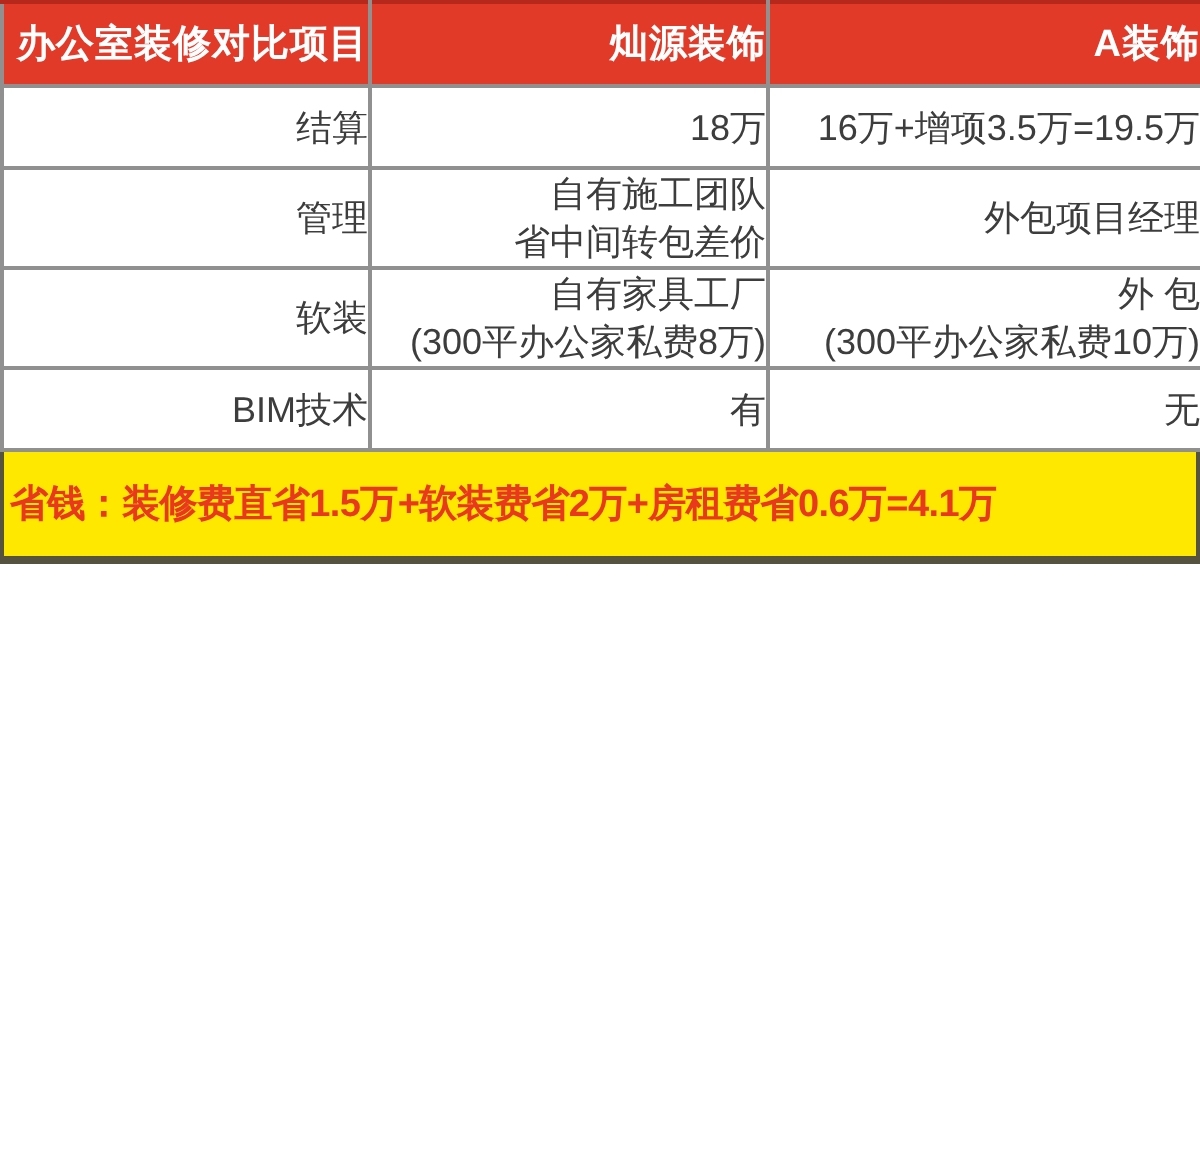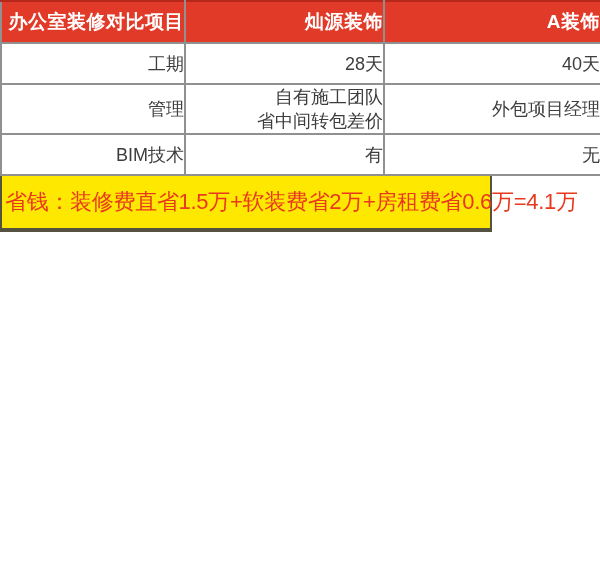--- a/index.html
+++ b/index.html
@@ -48,26 +48,26 @@
     line-height: 24px;
     font-weight: 500;
   }
   tbody tr { height: 41px; }
   tbody tr:nth-child(5),
   tbody tr:nth-child(7),
   tbody tr:nth-child(8) { height: 57px; }
   tbody tr:nth-child(10) { height: 47px; }
   .banner {
     box-sizing: border-box;
-    width: 492px;
+    width: 600px;
     height: 56px;
     background: var(--banner-bg, #FFE800);
     color: var(--banner-text, #E8391F);
-    font-size: 22px;
-    font-weight: normal;
+    font-size: 19px;
+    font-weight: bold;
     display: flex;
     align-items: center;
     padding: 0 3px;
     border: 2px solid var(--banner-border, #55523F);
     border-top: none;
     border-bottom-width: 4px;
     white-space: nowrap;
     letter-spacing: -0.3px;
   }
 </style>
@@ -84,39 +84,52 @@
     <thead>
       <tr>
         <th>办公室装修对比项目</th>
         <th>灿源装饰</th>
         <th>A装饰</th>
       </tr>
     </thead>
     <tbody id="tbody">
         <tr>
           <td>
-            <div>工期</div>
+            <div>结算</div>
           </td>
           <td>
-            <div>28天</div>
+            <div>18万</div>
           </td>
           <td>
-            <div>40天</div>
+            <div>16万+增项3.5万=19.5万</div>
           </td>
         </tr>
         <tr>
           <td>
             <div>管理</div>
           </td>
           <td>
             <div>自有施工团队</div>
             <div>省中间转包差价</div>
           </td>
           <td>
             <div>外包项目经理</div>
+          </td>
+        </tr>
+        <tr>
+          <td>
+            <div>软装</div>
+          </td>
+          <td>
+            <div>自有家具工厂</div>
+            <div>(300平办公家私费8万)</div>
+          </td>
+          <td>
+            <div>外 包</div>
+            <div>(300平办公家私费10万)</div>
           </td>
         </tr>
         <tr>
           <td>
             <div>BIM技术</div>
           </td>
           <td>
             <div>有</div>
           </td>
           <td>

